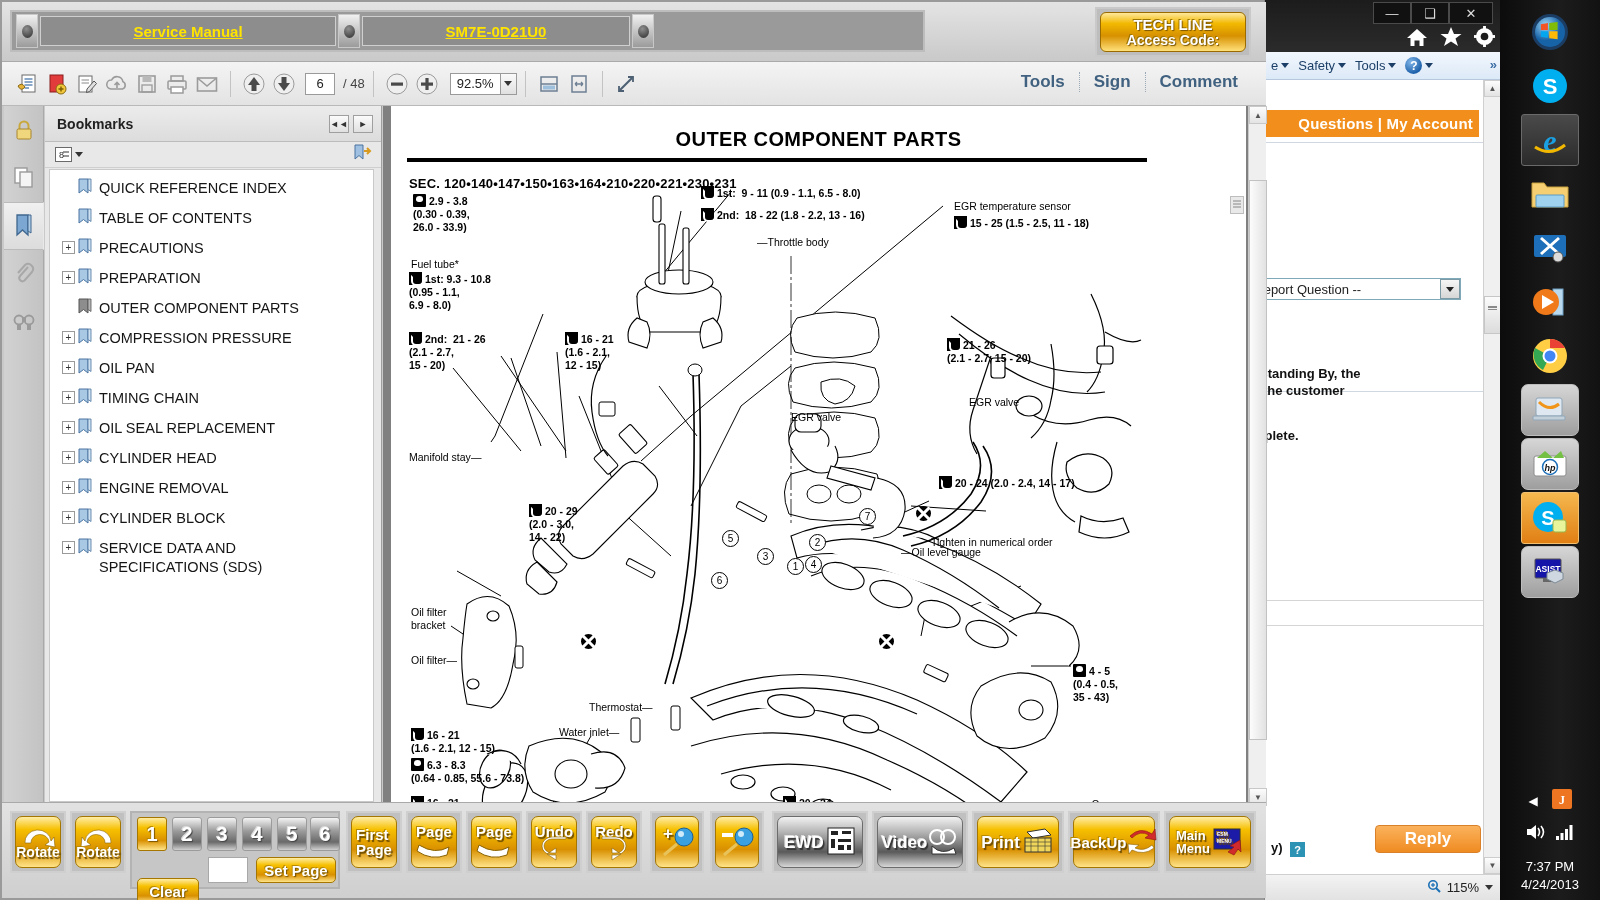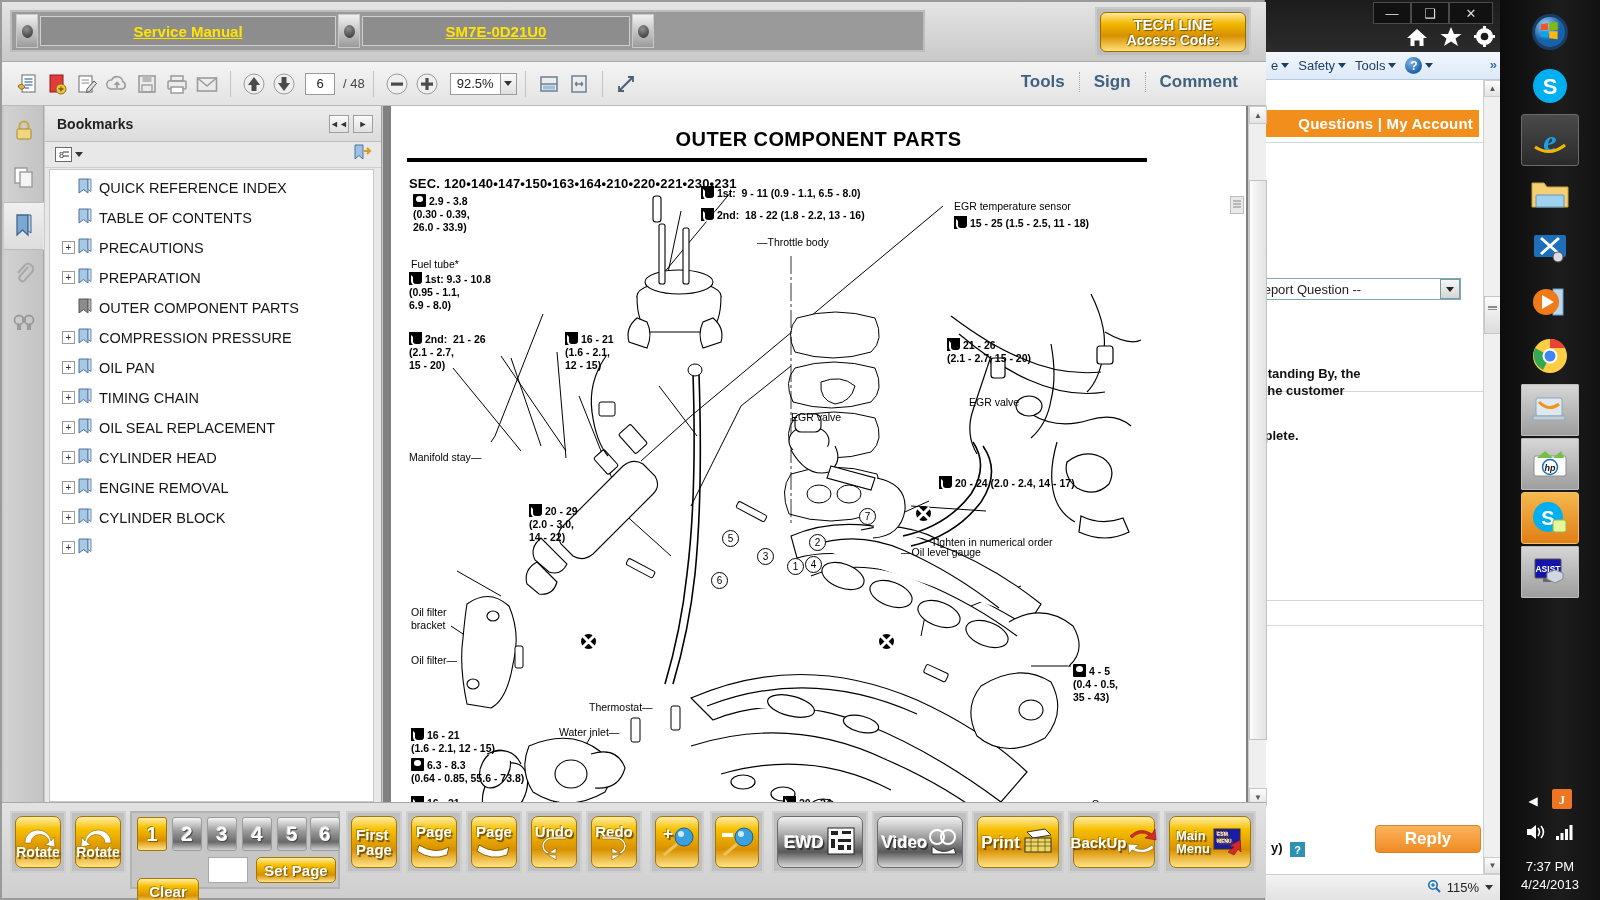--- a/index.html
+++ b/index.html
@@ -66,21 +66,21 @@
   .ie-sb-dn { position:absolute; bottom:0; }
   .ie-sb-thumb { position:absolute; top:216px; left:0; width:17px; height:38px;
         background:linear-gradient(180deg,#fbfbfb,#dcdcdc); border:1px solid #c6c6c6; }
 
   
   .taskbar { position:absolute; right:0; top:0; width:100px; height:900px;
              background:linear-gradient(90deg,#0c0c0c,#1c1c1c 60%,#121212); }
   .tb-icons { display:flex; flex-direction:column; align-items:center; padding-top:6px; gap:2px; }
   .tb-item { width:58px; height:52px; display:flex; align-items:center; justify-content:center; position:relative;}
   .tb-item.active { background:linear-gradient(180deg,#4a4a4a,#2a2a2a); border:1px solid #6a6a6a; border-radius:3px; }
-  .tb-item.active-light { background:linear-gradient(180deg,#d6d6d6,#9e9e9e); border:1px solid #bdbdbd; border-radius:1px; }
+  .tb-item.active-light { background:linear-gradient(180deg,#d6d6d6,#9e9e9e); border:1px solid #bdbdbd; border-radius:7px; }
   .tb-item.active-orange { background:linear-gradient(180deg,#f5b84e,#e07f14); border:1px solid #f0c070; border-radius:3px;}
   .tb-clock { position:absolute; bottom:6px; width:100px; text-align:center; color:#fff; font-size:13px; line-height:18px;}
   .tb-tray { position:absolute; bottom:56px; width:100px; display:flex; justify-content:center; gap:8px; align-items:center;}
   .tb-tray2 { position:absolute; bottom:88px; width:100px; display:flex; justify-content:center; gap:14px; align-items:center;}
 
   
   .esm { position:absolute; left:0; top:0; width:1264px; height:900px; background:#d6d6d6;
          border:2px solid #9a9a9a; }
 
   
@@ -755,20 +755,21 @@
       <path d="M11 1 h3 v12.5 l-3 -2 Z" fill="#cfe2f2" stroke="#4b73a0" stroke-width="0.8"></path>
                 </svg></div>
               <div class="bm-lbl">CYLINDER BLOCK</div>
             </div>
             <div class="bm-row tall">
               <div class="bm-exp">+</div>
               <div class="bm-ic"><svg width="16" height="18" viewBox="0 0 16 18">
       <path d="M2 1 h9 v14 l-4.5 -3.5 L2 15 Z" fill="#a9c8e4" stroke="#4b73a0" stroke-width="1"></path>
       <path d="M11 1 h3 v12.5 l-3 -2 Z" fill="#cfe2f2" stroke="#4b73a0" stroke-width="0.8"></path>
                 </svg></div>
+              <div class="bm-lbl" style="width: 250px; white-space: normal;">SERVICE DATA AND SPECIFICATIONS (SDS)</div>
             </div>
           </div>
       </div>
 
       <div class="pg-area">
         <div class="pg-paper">
           <div class="doc">
 
             <div class="doc-title">OUTER COMPONENT PARTS</div>
             <div class="doc-rule"></div>

